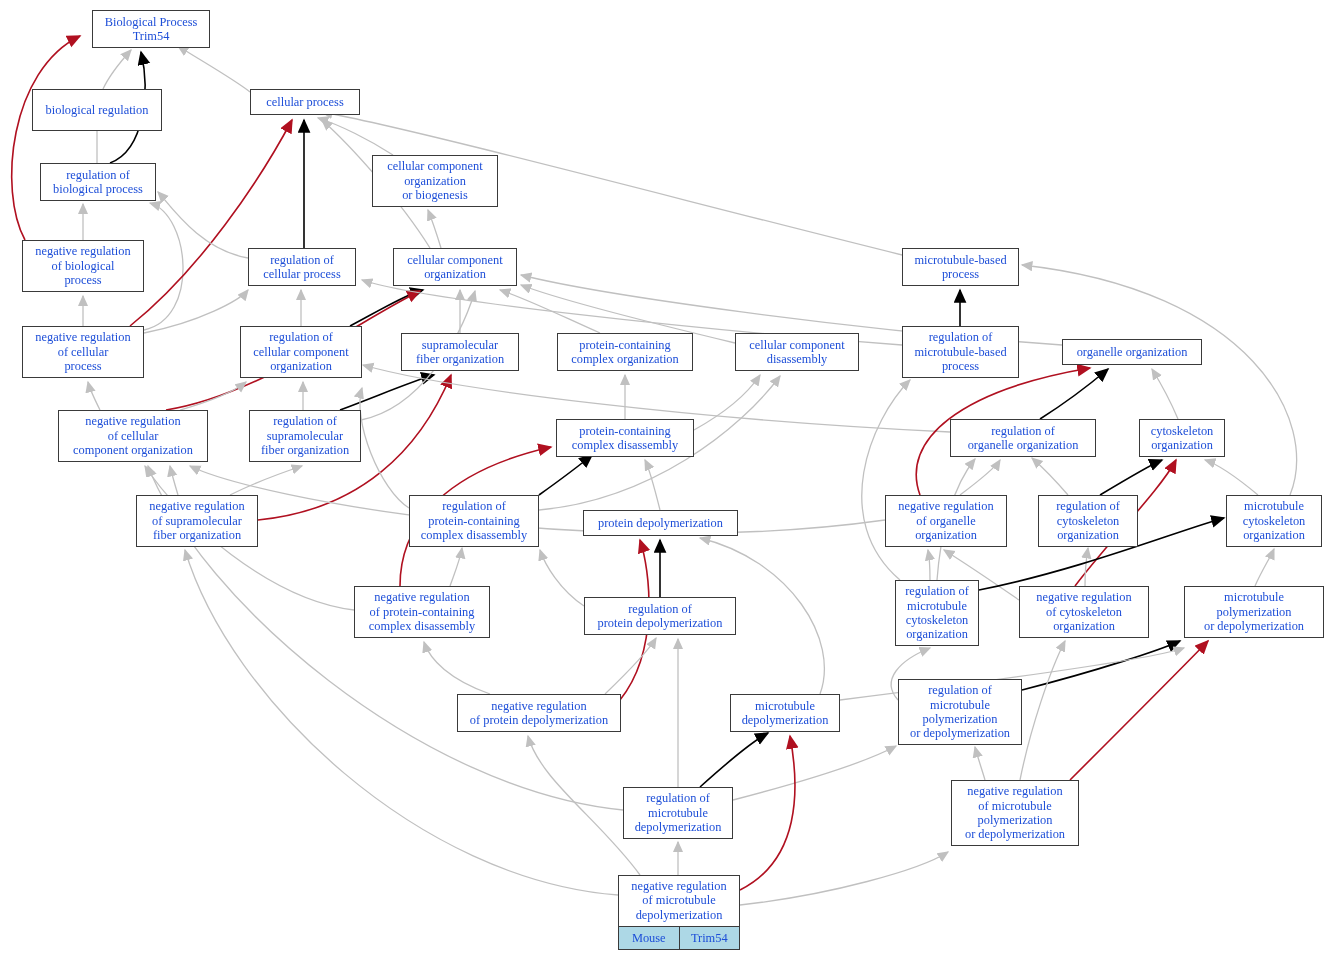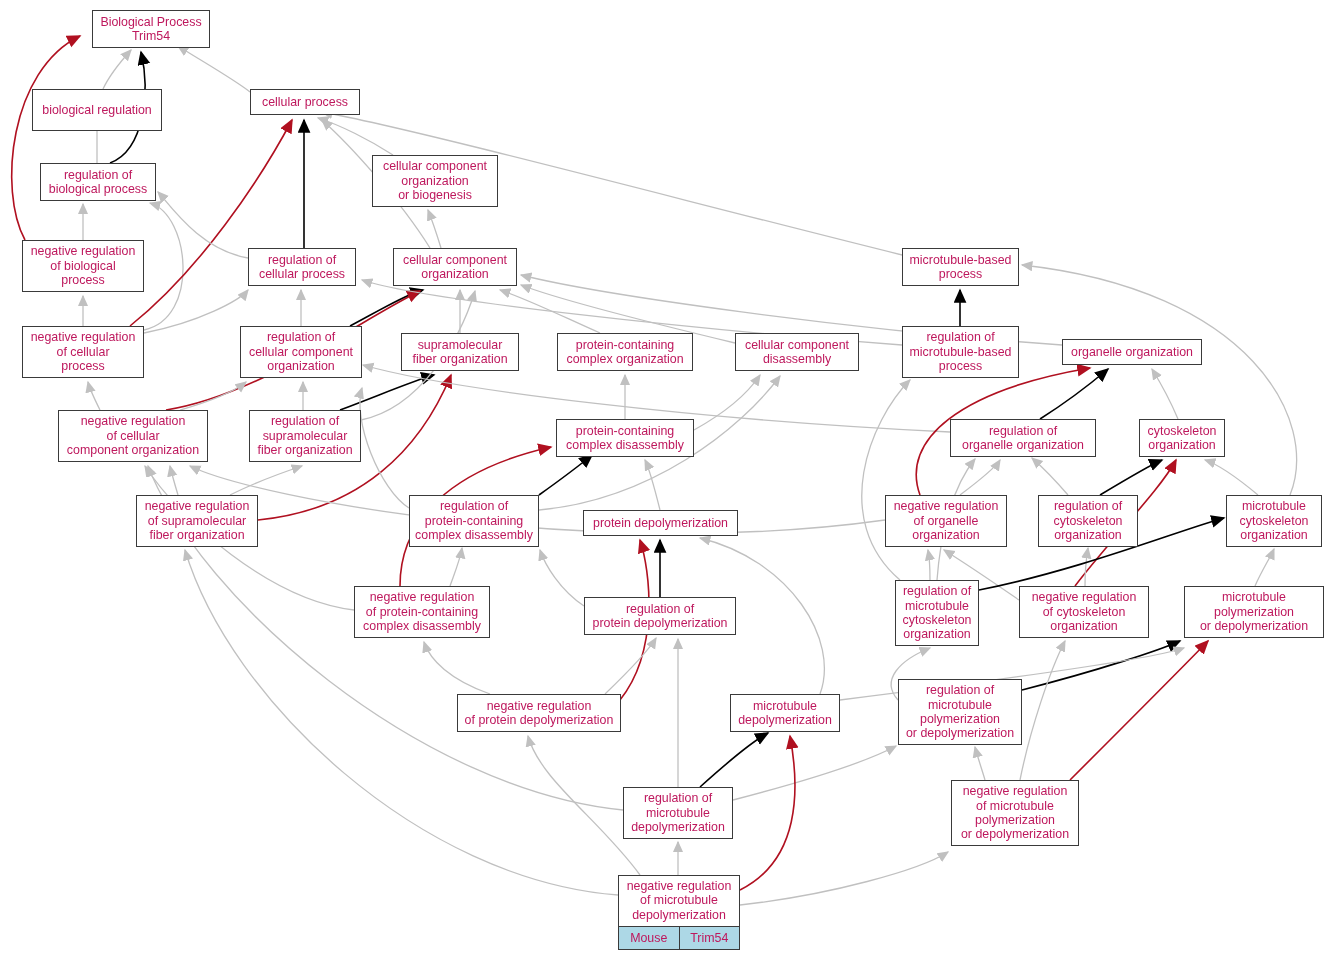--- a/index.html
+++ b/index.html
@@ -1,21 +1,21 @@
 <!DOCTYPE html>
 <html><head>
 <meta charset="utf-8">
 <style>
   html,body{margin:0;padding:0;background:#ffffff;}
   body{font-family:"Liberation Sans","DejaVu Sans",sans-serif;}
   #canvas{position:relative;width:1330px;height:960px;background:#fff;overflow:hidden;}
   #edges{position:absolute;left:0;top:0;width:1330px;height:960px;}
   .node{position:absolute;box-sizing:border-box;background:#ffffff;border:1.6px solid #3a3a3a;
-        display:flex;flex-direction:column;justify-content:center;
-        font-size:12.4px;color:#be185d;line-height:14.4px;text-align:center;z-index:5;}
+        display:flex;flex-direction:column;align-items:center;justify-content:center;
+        font-size:12.4px;color:#1d4ed8;line-height:14.4px;text-align:center;z-index:5;font-family:Liberation Serif, serif;}
   .node .lbl{padding:2px 5px;white-space:pre-line;}
   .node.term{padding:0;justify-content:flex-start;}
   .node.term .lbl{padding:3px 5px 2px 5px;}
   .geneRow{display:flex;width:100%;border-top:1.6px solid #3a3a3a;margin-top:auto;}
   .geneCell{flex:1;background:#add8e6;font-size:12.4px;line-height:20px;text-align:center;padding:1px 4px;}
   .geneCell.first{border-right:1.6px solid #3a3a3a;}
 </style>
 </head>
 <body>
 

